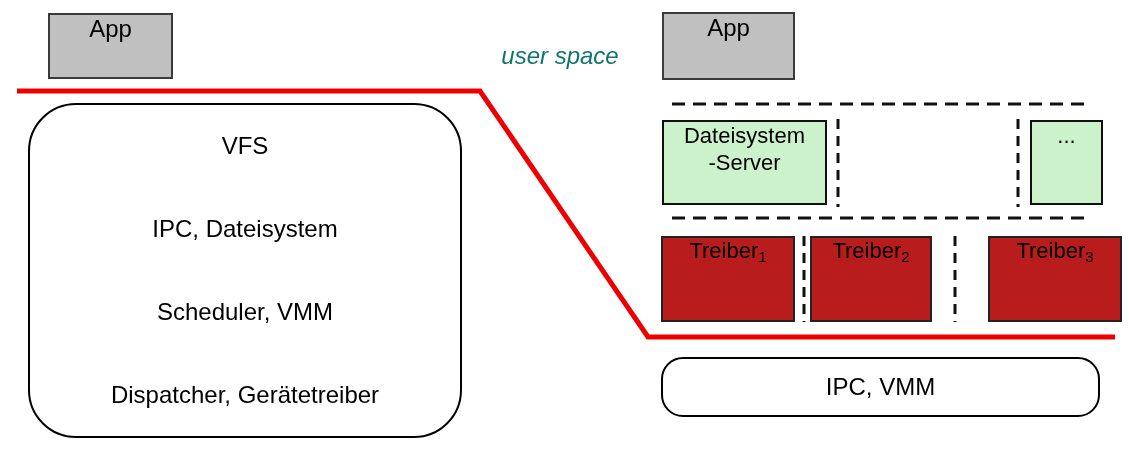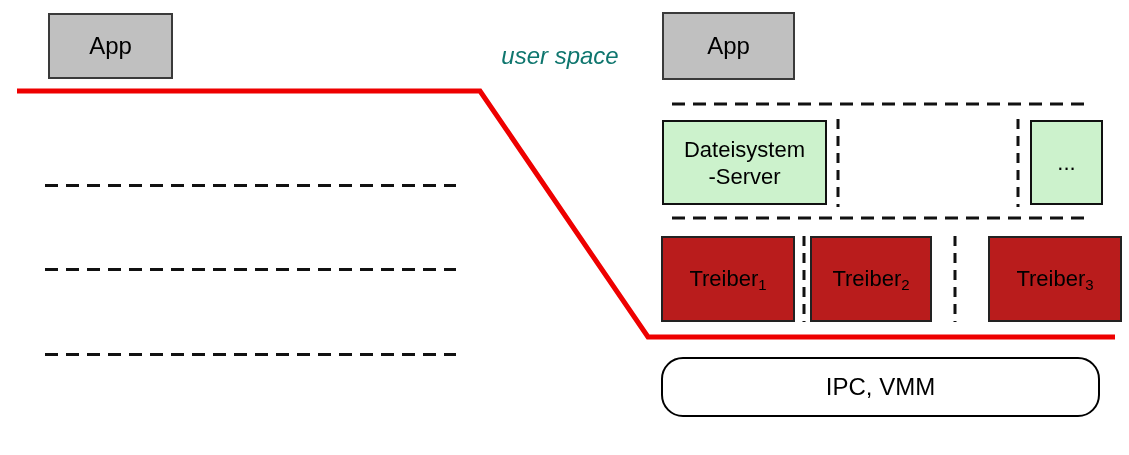--- a/index.html
+++ b/index.html
@@ -19,21 +19,21 @@
   .lines {
     position: absolute;
     left: 0; top: 0;
     width: 1129px; height: 455px;
     pointer-events: none;
   }
   .box {
     position: absolute;
     box-sizing: border-box;
     display: flex;
-    align-items: center;
+    align-items: flex-start;
     justify-content: center;
     text-align: center;
   }
   .app-box {
     background: #c0c0c0;
     border: 2px solid #3a3a3a;
     font-size: 24px;
   }
   #mono-app  { left: 48px;  top: 13px; width: 125px; height: 66px; }
   #micro-app { left: 662px; top: 12px; width: 133px; height: 68px; }
@@ -128,20 +128,34 @@
     <line x1="1018" y1="119" x2="1018" y2="207" stroke="#111111" stroke-width="3" stroke-dasharray="10 7"></line>
 
     <line x1="804" y1="236" x2="804" y2="322" stroke="#111111" stroke-width="3" stroke-dasharray="10 7"></line>
     <line x1="955" y1="236" x2="955" y2="322" stroke="#111111" stroke-width="3" stroke-dasharray="10 7"></line>
   </svg>
 
   <div class="box app-box" id="mono-app">
     <span>App</span>
   </div>
 
+  <div class="mono-kernel">
+    <div class="layer-row">
+      <span>VFS</span>
+    </div>
+    <div class="layer-row">
+      <span>IPC, Dateisystem</span>
+    </div>
+    <div class="layer-row">
+      <span>Scheduler, VMM</span>
+    </div>
+    <div class="layer-row">
+      <span>Dispatcher, Gerätetreiber</span>
+    </div>
+  </div>
 
   <div class="space-label" id="user-space-label">user space</div>
 
   <div class="box app-box" id="micro-app">
     <span>App</span>
   </div>
 
   <div class="box server-box" id="server-1">
     <span>Dateisystem
 -Server</span>

